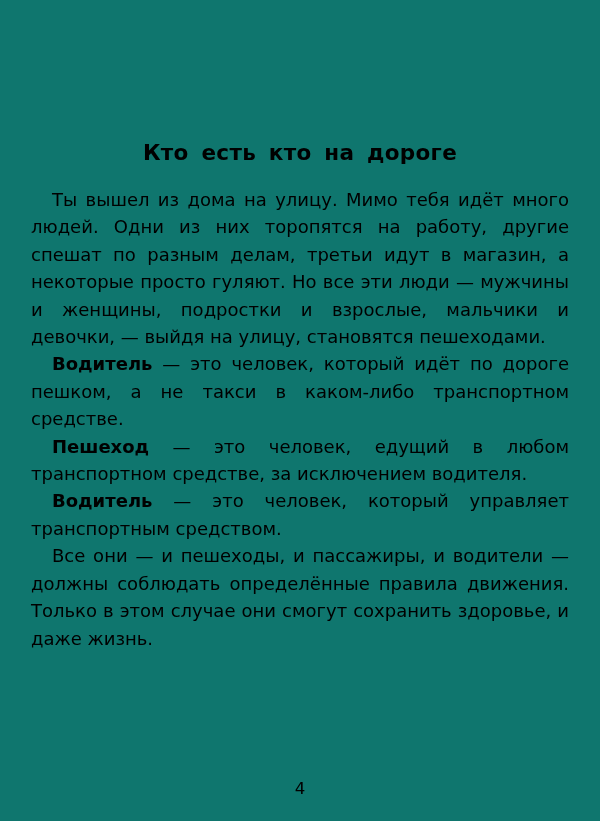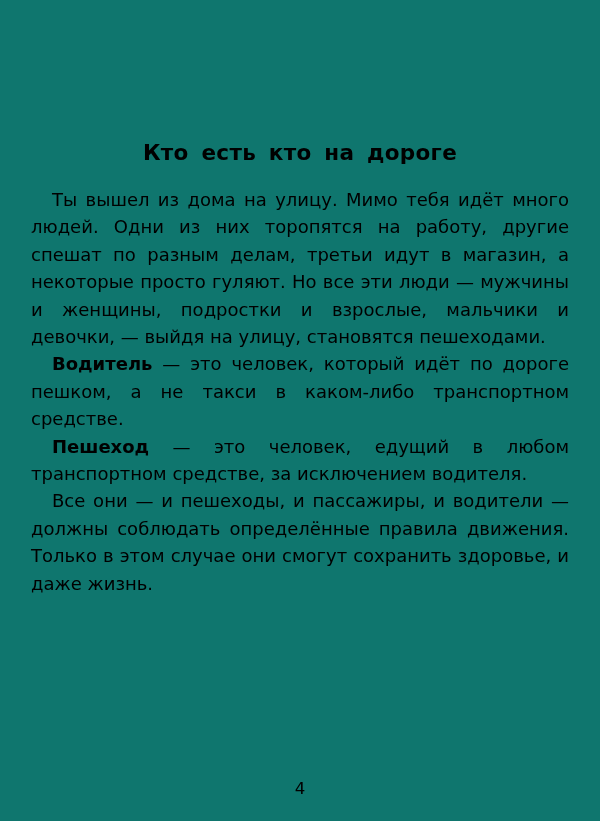--- a/index.html
+++ b/index.html
@@ -93,20 +93,21 @@
     <div class="body-text">
 
       <p class="para"><span>Ты вышел из дома на улицу. Мимо тебя идёт много людей. Одни из них торопятся на работу, другие спешат по разным делам, третьи идут в магазин, а некоторые просто гуляют. Но все эти люди — мужчины и женщины, подростки и взрослые, мальчики и девочки, — выйдя на улицу, становятся пешеходами.</span></p>
 
       <p class="para"><b class="lead">Водитель</b><span> — это человек, который идёт по дороге пешком, а не такси в каком-либо транспортном средстве.</span></p>
 
 
       <p class="para"><b class="lead">Пешеход</b><span> — это человек, едущий в любом транспортном средстве, за исключением водителя.</span></p>
 
 
+      <p class="para"><b class="lead">Водитель</b><span> — это человек, который управляет транспортным средством.</span></p>
 
       <p class="para"><span>Все они — и пешеходы, и пассажиры, и водители — должны соблюдать определённые правила движения. Только в этом случае они смогут сохранить здоровье, и даже жизнь.</span></p>
 
     </div>
   </div>
 
   <div class="page-number">4</div>
 
 </div>
 

